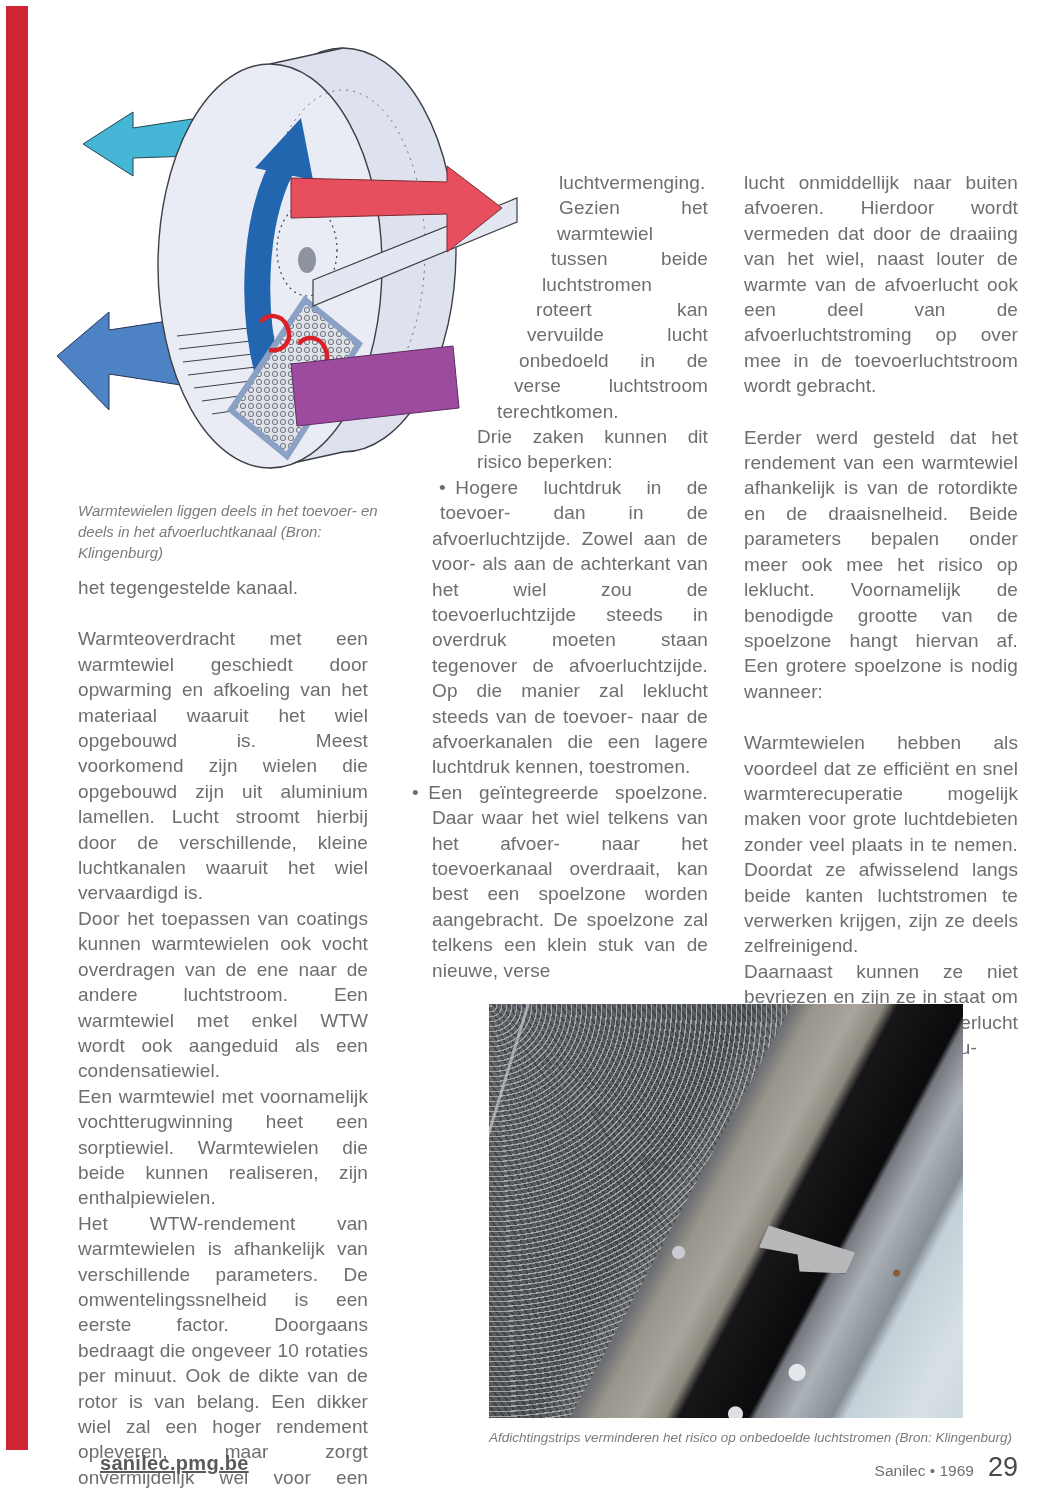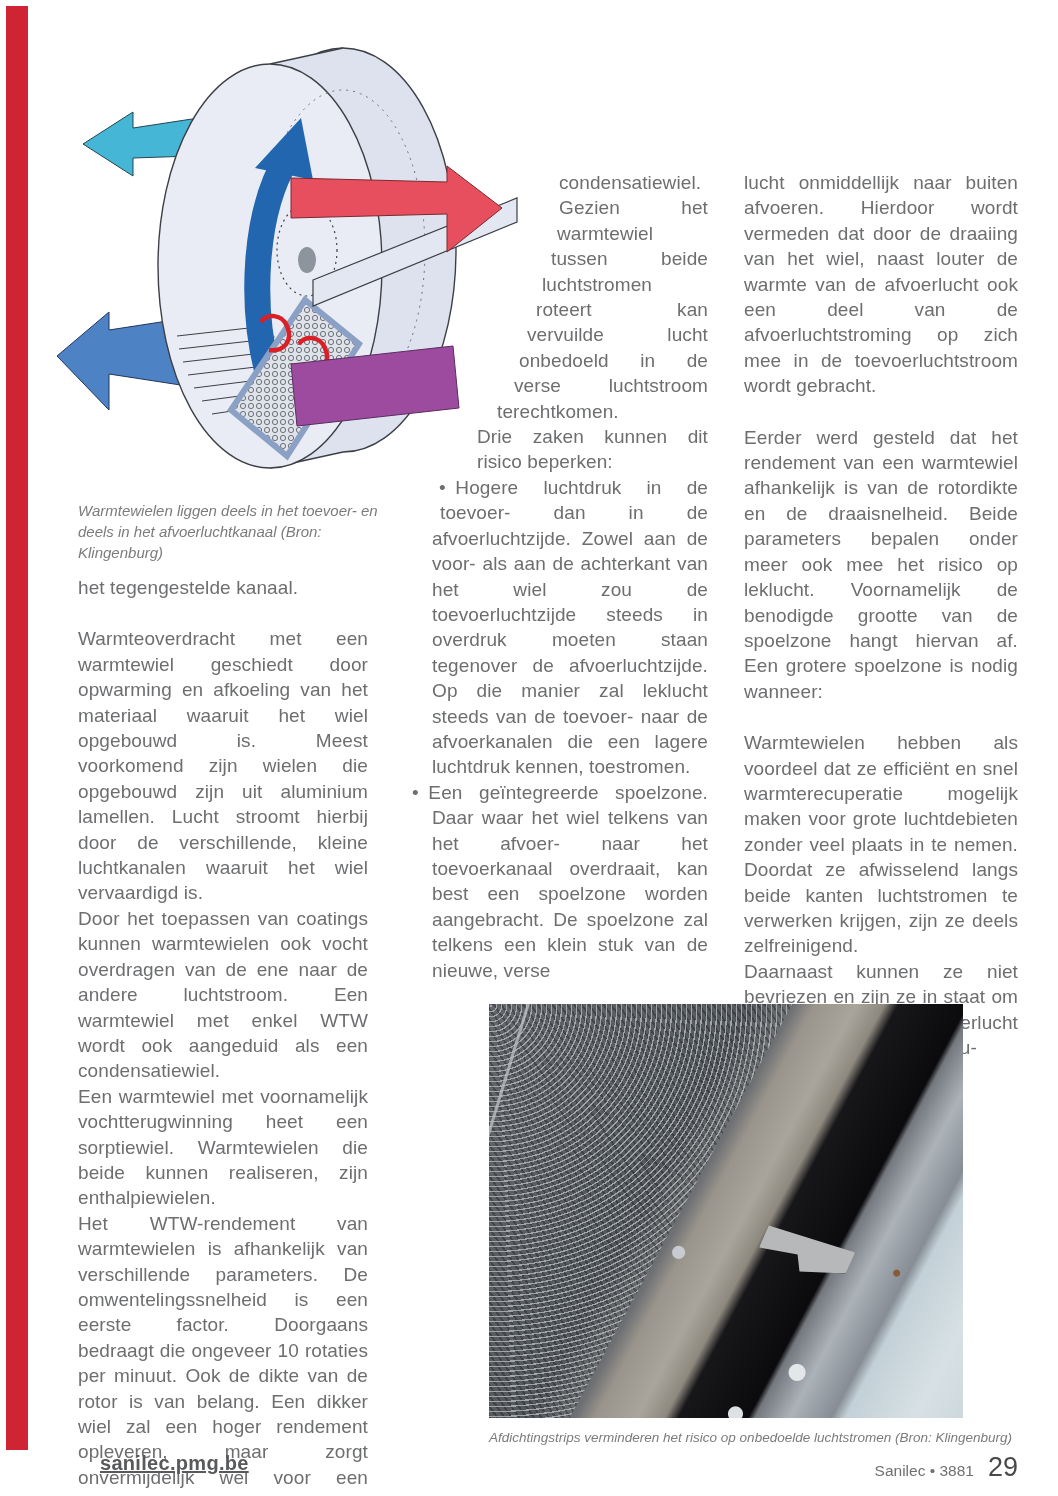--- a/index.html
+++ b/index.html
@@ -133,43 +133,43 @@
     <span class="sp" style="width:130px"></span>
       <span class="sp" style="width:124px"></span>
     <span class="sp" style="width:115px"></span>
       <span class="sp" style="width:107px"></span>
     <span class="sp" style="width:102px"></span>
       <span class="sp" style="width:85px"></span>
     <span class="sp" style="width:65px"></span>
       <span class="sp" style="width:65px"></span>
     <span class="sp" style="width:47px"></span>
       <span class="sp" style="width:28px"></span>
-    <p class="ml20">condensatiewiel.</p>
+    <p class="ml20">luchtvermenging.</p>
     <p class="ml20">Gezien het warmtewiel tussen beide luchtstromen roteert kan vervuilde lucht onbedoeld in de verse luchtstroom terechtkomen.</p>
     <p class="ml20">Drie zaken kunnen dit risico beperken:</p>
     <ul class="bullets">
       <li>Hogere luchtdruk in de toevoer- dan in de afvoerluchtzijde. Zowel aan de voor- als aan de achterkant van het wiel zou de toevoerluchtzijde steeds in overdruk moeten staan tegenover de afvoerluchtzijde. Op die manier zal leklucht steeds van de toevoer- naar de afvoerkanalen die een lagere luchtdruk kennen, toestromen.</li>
       <li>Een geïntegreerde spoelzone. Daar waar het wiel telkens van het afvoer- naar het toevoerkanaal overdraait, kan best een spoelzone worden aangebracht. De spoelzone zal telkens een klein stuk van de nieuwe, verse</li>
     </ul>
   </div>
 
   <div class="col col3">
-    <p class="ml20">lucht onmiddellijk naar buiten afvoeren. Hierdoor wordt vermeden dat door de draaiing van het wiel, naast louter de warmte van de afvoerlucht ook een deel van de afvoerluchtstroming op zich mee in de toevoerluchtstroom wordt gebracht.</p>
+    <p class="ml20">lucht onmiddellijk naar buiten afvoeren. Hierdoor wordt vermeden dat door de draaiing van het wiel, naast louter de warmte van de afvoerlucht ook een deel van de afvoerluchtstroming op over mee in de toevoerluchtstroom wordt gebracht.</p>
     <p class="gap-top">Eerder werd gesteld dat het rendement van een warmtewiel afhankelijk is van de rotordikte en de draaisnelheid. Beide parameters bepalen onder meer ook mee het risico op leklucht. Voornamelijk de benodigde grootte van de spoelzone hangt hiervan af. Een grotere spoelzone is nodig wanneer:</p>
     <p class="gap-top">Warmtewielen hebben als voordeel dat ze efficiënt en snel warmterecuperatie mogelijk maken voor grote luchtdebieten zonder veel plaats in te nemen. Doordat ze afwisselend langs beide kanten luchtstromen te verwerken krijgen, zijn ze deels zelfreinigend.</p>
     <p>Daarnaast kunnen ze niet bevriezen en zijn ze in staat om door het vocht in de afvoerlucht ook latente warmte te recu-</p>
   </div>
 
   <div class="photo">
     <div class="mesh"></div>
     <div class="spoke"></div>
     <div class="rivets"></div>
     <div class="tab"></div>
   </div>
   <div class="photo-caption">Afdichtingstrips verminderen het risico op onbedoelde luchtstromen (Bron: Klingenburg)</div>
 
   <a class="footer-link" href="#">sanilec.pmg.be</a>
   <div class="footer-right">
-    <span class="footer-brand">Sanilec • 3881</span>
+    <span class="footer-brand">Sanilec • 1969</span>
     <span class="footer-page">29</span>
   </div>
 
 </div>
 
 </body></html>

